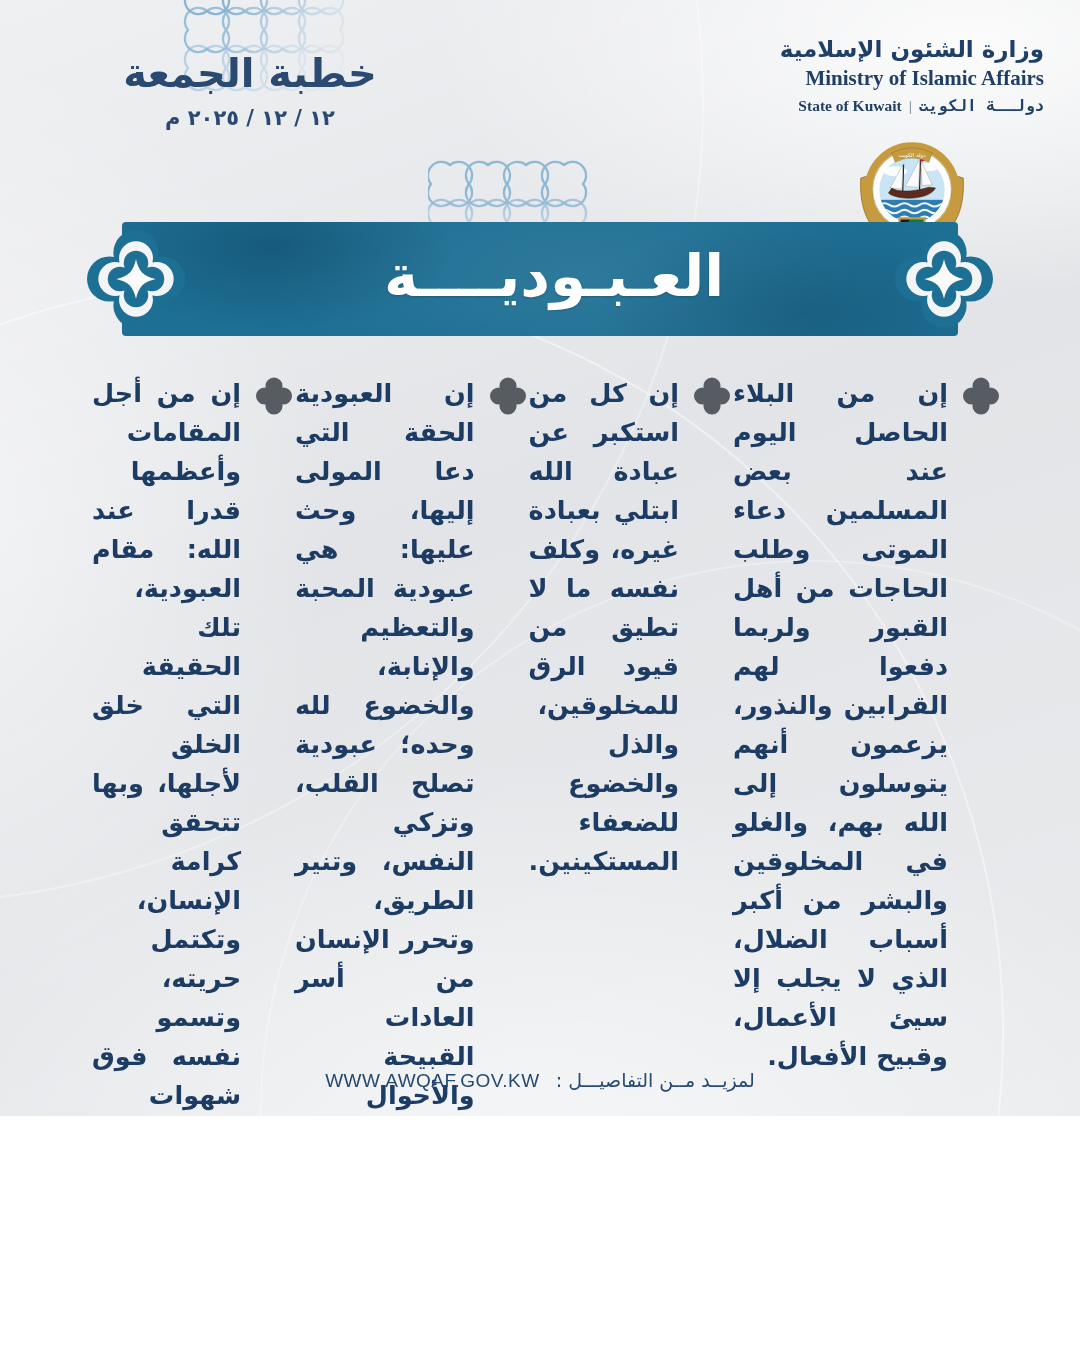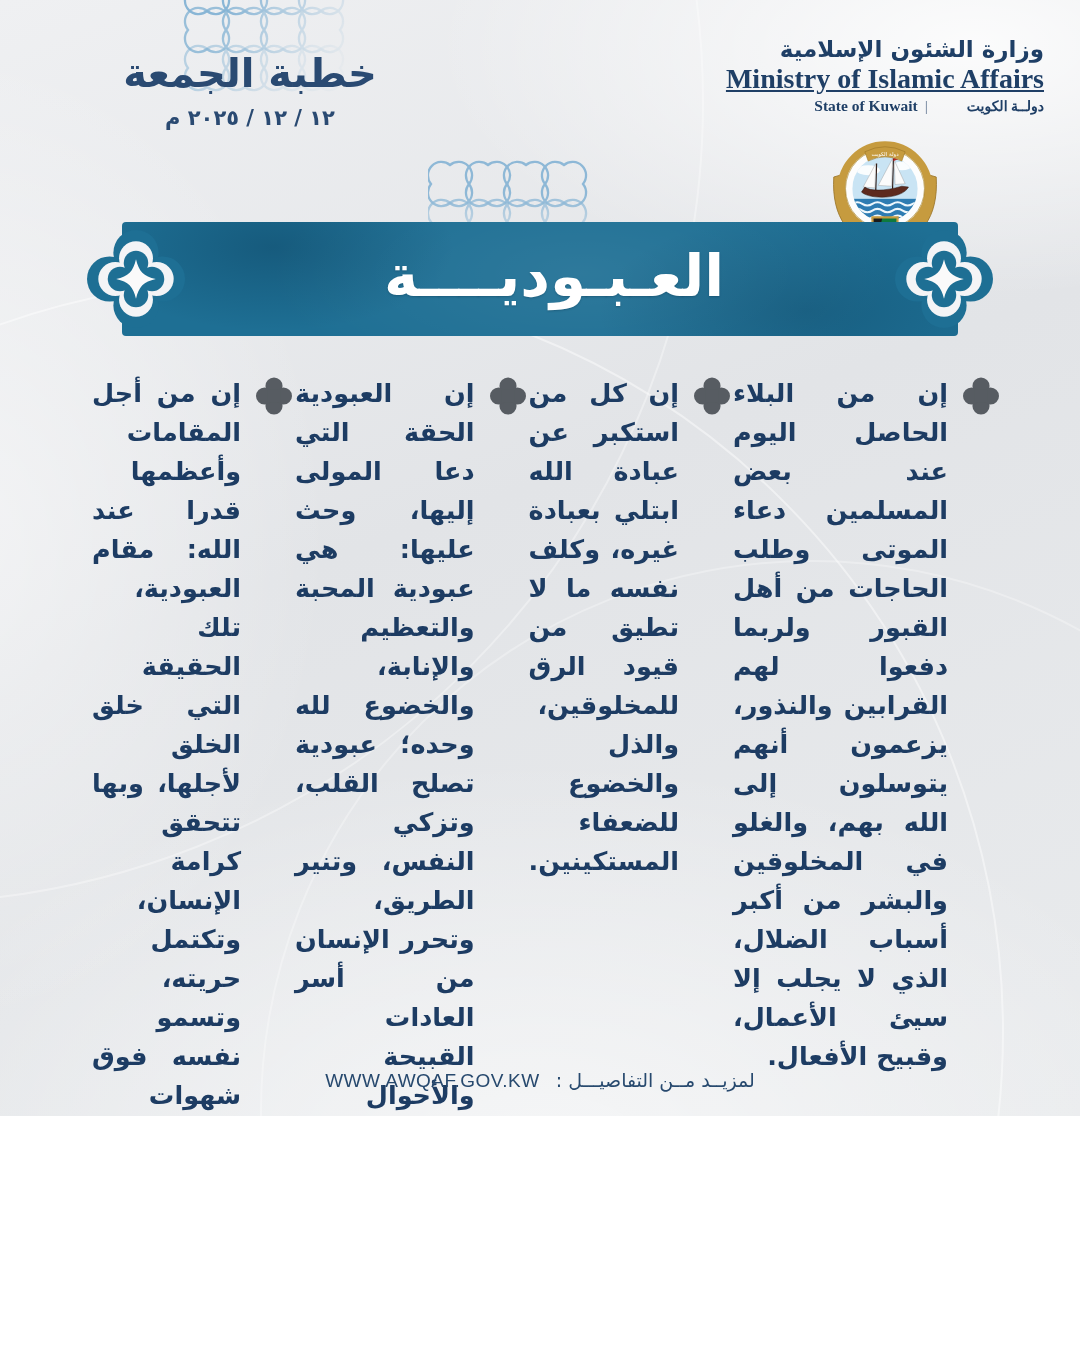--- a/index.html
+++ b/index.html
@@ -29,24 +29,24 @@
     mask-image:linear-gradient(180deg,#000 55%, rgba(0,0,0,.55));
   }
 
   .header-left{position:absolute; left:116px; top:50px; width:268px; text-align:center; color:#2a4a72;}
   .sermon-title{font-size:40px; font-weight:bold; direction:rtl;}
   .sermon-date{font-size:21px; font-weight:bold; margin-top:10px; direction:rtl;text-align:center;}
 
   .header-right{position:absolute; top:34px; right:36px; display:flex; align-items:center; gap:16px;flex-direction:column;}
   .ministry-text{text-align:right; color:#1f3f66;}
   .ministry-ar{font-size:23px; font-weight:bold; direction:rtl; line-height:30px;}
-  .ministry-en{font-size:28px; font-weight:bold; font-family:"Liberation Serif", serif; line-height:29px;text-decoration:underline;}
+  .ministry-en{font-size:21px; font-weight:bold; font-family:"Liberation Serif", serif; line-height:29px;}
   .state-line{font-size:15.5px; font-weight:bold; font-family:"Liberation Serif", serif; line-height:25px;}
   .state-line .divider{margin:0 7px; color:#5f748f; font-weight:normal;}
-  .state-ar{font-family:Liberation Serif, serif; font-size:14px;margin-left:32px;}
+  .state-ar{font-family:Liberation Mono, monospace; font-size:16px;}
   .emblem{width:118px; height:131px;}
 
   .banner{
     position:absolute; left:122px; top:222px; width:836px; height:114px; z-index:2;
     border-radius:4px; display:flex; align-items:center; justify-content:center;
     background:
       radial-gradient(260px 120px at 18% 22%, rgba(6,48,76,.32), transparent 70%),
       radial-gradient(300px 140px at 82% 78%, rgba(6,48,76,.26), transparent 70%),
       radial-gradient(420px 160px at 55% 45%, rgba(255,255,255,.07), transparent 75%),
       #1e6f94;

